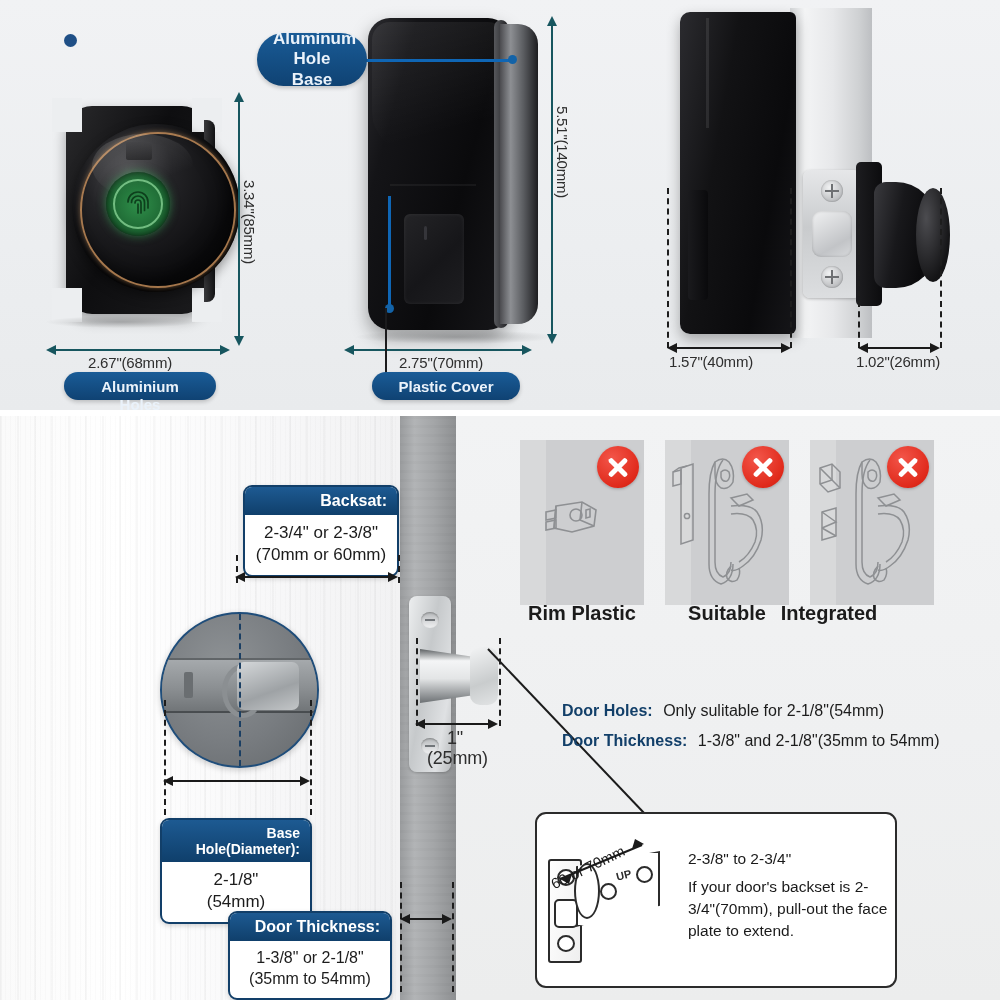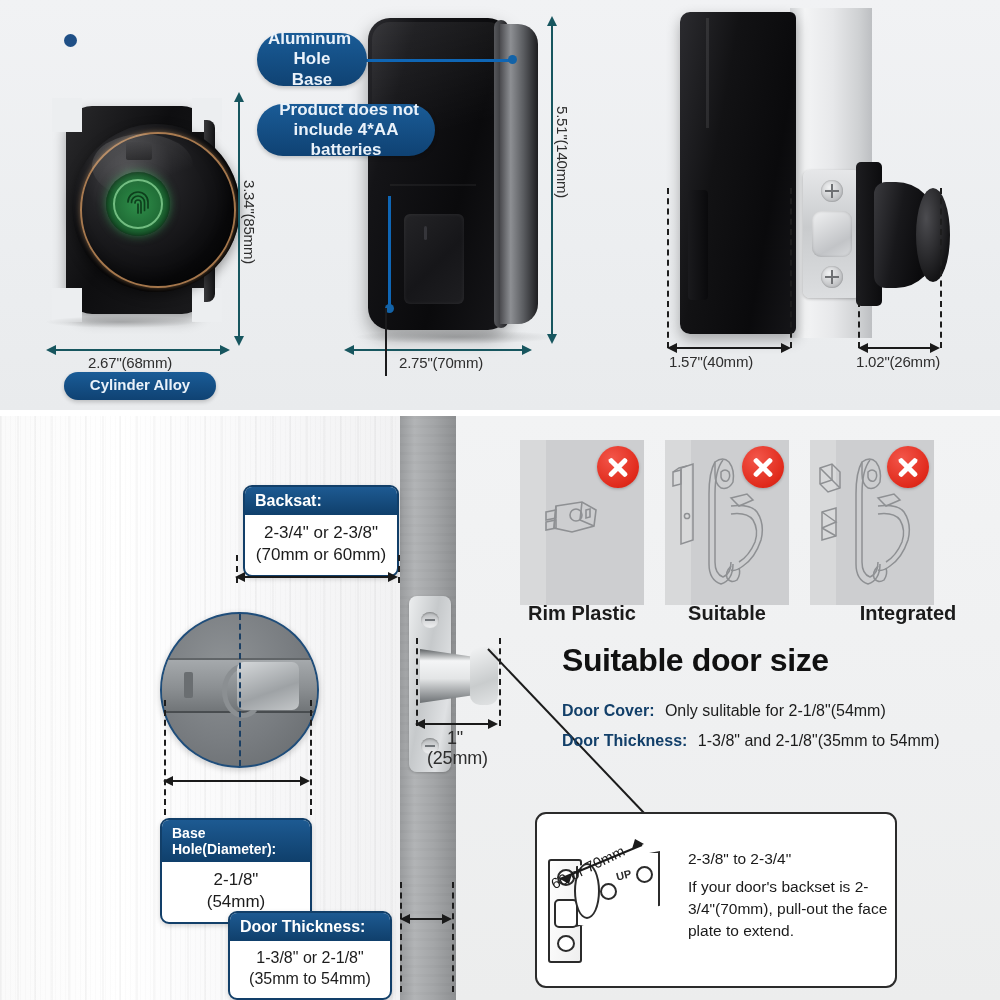--- a/index.html
+++ b/index.html
@@ -31,21 +31,21 @@
     letter-spacing:-0.2px;
   }
   .vert-label{
     position:absolute;font-size:15px;color:#2e2e2e;white-space:nowrap;
     transform-origin:0 0;transform:rotate(90deg);letter-spacing:-0.2px;
   }
 
   
   .pill{
     position:absolute;background:#15538b;color:#eaf2fa;
-    border-radius:999px;display:flex;align-items:flex-end;justify-content:center;
+    border-radius:999px;display:flex;align-items:flex-start;justify-content:center;
     text-align:center;font-size:17px;font-weight:700;line-height:1.18;
     box-shadow:0 2px 4px rgba(0,0,0,.2);padding:6px 16px;box-sizing:border-box;
     background-image:linear-gradient(180deg,#1a5c97 0%,#0f4273 100%);
   }
   .pill.small{font-size:15px;font-weight:700;}
 
   
   .leader{position:absolute;background:#0f66b5;}
   .leader-dot{position:absolute;width:9px;height:9px;border-radius:50%;background:#1363a8;}
 
@@ -282,21 +282,21 @@
     position:absolute;left:64px;top:34px;width:13px;height:13px;border-radius:50%;background:#1f4f86;z-index:3;
   }
 
   
   .cbox{
     position:absolute;background:#ffffff;border:2px solid #123f69;border-radius:9px;
     overflow:hidden;box-shadow:0 2px 5px rgba(0,0,0,.16);
   }
   .cbox-head{
     background:linear-gradient(180deg,#1d5a92,#0f3f6b);
-    color:#ffffff;font-size:16px;font-weight:700;text-align:left;
+    color:#ffffff;font-size:16px;font-weight:700;text-align:right;
     padding:5px 10px;line-height:1.15;
   }
   .cbox-body{
     color:#1c1c1c;font-size:17px;text-align:center;padding:7px 10px 9px;line-height:1.28;
   }
   .cbox-body .l2{display:block;}
 
   
   .nogo{position:absolute;width:124px;height:165px;background:#d8d9da;}
   .nogo-inner{position:absolute;left:26px;top:0;width:98px;height:165px;background:#cdced0;}
@@ -395,21 +395,21 @@
     <div class="arw arw-u" style="left:234px;top:92px;"></div>
     <div class="arw arw-d" style="left:234px;top:336px;"></div>
     <div class="vert-label" style="left:258px;top:180px;">3.34"(85mm)</div>
 
     <div class="hline teal" style="left:54px;top:349px;width:168px;"></div>
     <div class="arw arw-l teal" style="left:46px;top:345px;"></div>
     <div class="arw arw-r teal" style="left:220px;top:345px;"></div>
     <div class="dim-label" style="left:88px;top:354px;">2.67"(68mm)</div>
 
     <div class="pill small" style="left:64px;top:372px;width:152px;height:28px;">
-      <span>Cylinder Alloy</span>
+      <span>Aluminium Holes</span>
     </div>
 
     <div class="lock-body">
       <div class="lb-main">
         <div class="lb-line"></div>
         <div class="lb-batt"></div>
       </div>
       <div class="lb-rim"></div>
       <div class="lb-side"></div>
     </div>
@@ -419,37 +419,36 @@
     <div class="leader-dot" style="left:508px;top:55px;"></div>
 
     <div class="pill" style="left:257px;top:33px;width:110px;height:53px;flex-direction:column;">
       <span>Aluminum</span>
       <span>Hole Base</span>
     </div>
 
     <div class="leader" style="left:388px;top:196px;width:3px;height:112px;"></div>
     <div class="leader-dot" style="left:385px;top:304px;"></div>
 
-    <div class="pill" style="left:257px;top:104px;width:178px;height:52px;flex-direction:column;">
-      <span>Product does not</span>
-      <span>include 4*AA batteries</span>
-    </div>
 
     <div class="vline teal" style="left:551px;top:24px;height:312px;"></div>
     <div class="arw arw-u" style="left:547px;top:16px;"></div>
     <div class="arw arw-d" style="left:547px;top:334px;"></div>
     <div class="vert-label" style="left:571px;top:106px;">5.51"(140mm)</div>
 
     <div class="hline teal" style="left:352px;top:349px;width:172px;"></div>
     <div class="arw arw-l teal" style="left:344px;top:345px;"></div>
     <div class="arw arw-r teal" style="left:522px;top:345px;"></div>
     <div class="dim-label" style="left:399px;top:354px;">2.75"(70mm)</div>
 
     <div class="leader" style="left:385px;top:308px;width:2px;height:68px;background:#1b1b1d;"></div>
 
+    <div class="pill small" style="left:372px;top:372px;width:148px;height:28px;">
+      <span>Plastic Cover</span>
+    </div>
 
     <div class="door-xs">
       <div class="dx-door"></div>
       <div class="dx-back">
         <div class="dx-back-tab"></div>
       </div>
       <div class="dx-plate">
         <div class="dx-screw" style="left:18px;top:10px;"></div>
         <div class="dx-screw" style="left:18px;top:96px;"></div>
       </div>
@@ -613,25 +612,24 @@
         <path d="M48 8 Q56 2 62 8 Q68 16 66 28 Q62 36 54 34 Q48 30 48 20 Z"></path>
         <path d="M54 18 Q58 14 62 18 Q64 24 60 27 Q55 28 54 23 Z"></path>
         <path d="M64 44 L80 40 L86 46 L72 52 Z"></path>
         <path d="M64 52 Q84 50 90 58 Q98 70 94 86 Q88 104 76 112 Q68 118 64 116"></path>
         <path d="M64 60 Q80 58 86 66 Q92 76 88 88 Q82 102 72 108"></path>
         <path d="M64 112 Q58 118 60 124 Q64 130 70 126 Q74 120 72 114"></path>
       </g>
     </svg>
     <div class="nogo-x"></div>
   </div>
-  <div class="nogo-caption" style="left:846px;top:602px;width:124px;">Integrated</div>
-
-  <div class="sds-title">Suitable door size</div>
+  <div class="nogo-caption" style="left:767px;top:602px;width:124px;">Integrated</div>
+
   <div class="sds-row" style="left:562px;top:702px;">
-    <b>Door Cover:</b>
+    <b>Door Holes:</b>
     <span style="margin-left:6px;">Only sulitable for 2-1/8"(54mm)</span>
   </div>
   <div class="sds-row" style="left:562px;top:732px;">
     <b>Door Thickness:</b>
     <span style="margin-left:6px;">1-3/8" and 2-1/8"(35mm to 54mm)</span>
   </div>
 
   <div class="latch-box"></div>
 
   <div class="latch-diag">

